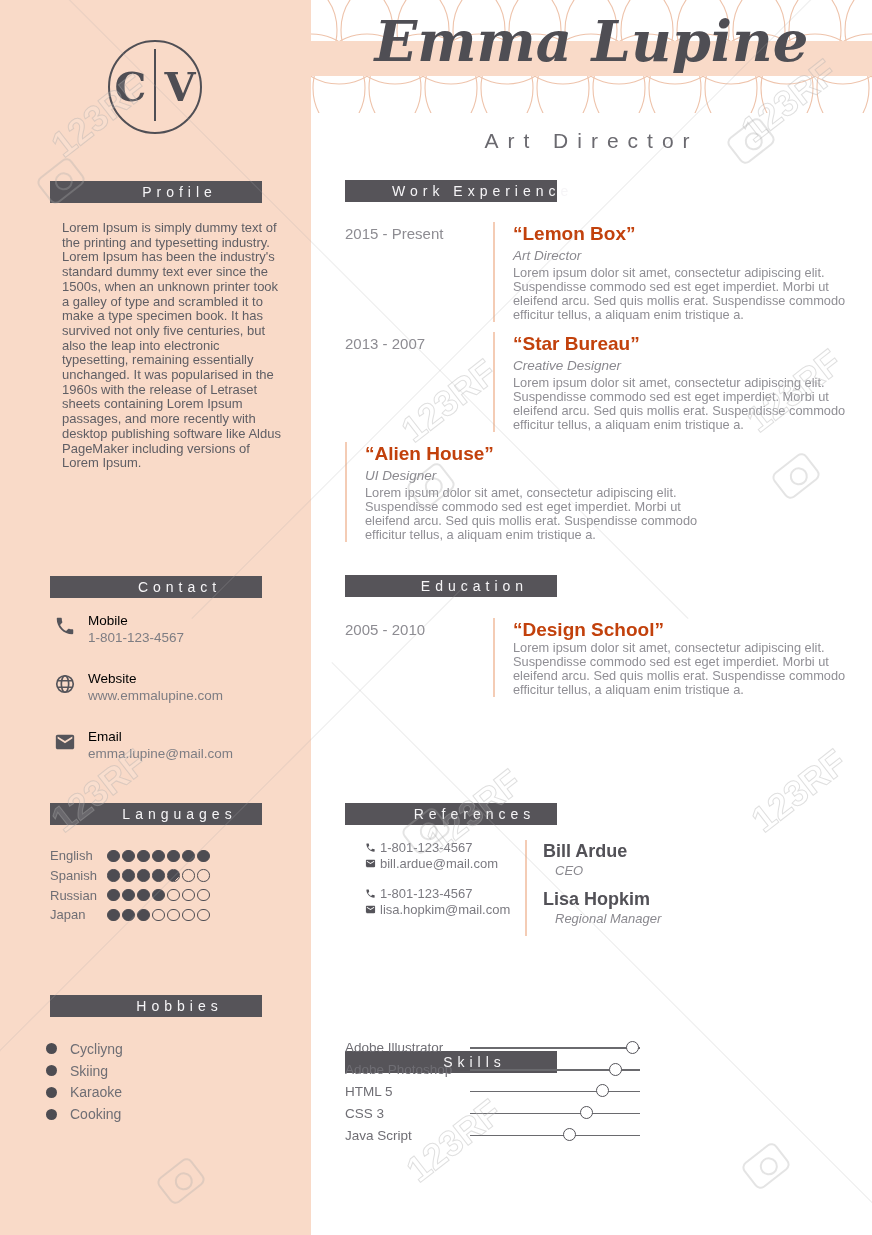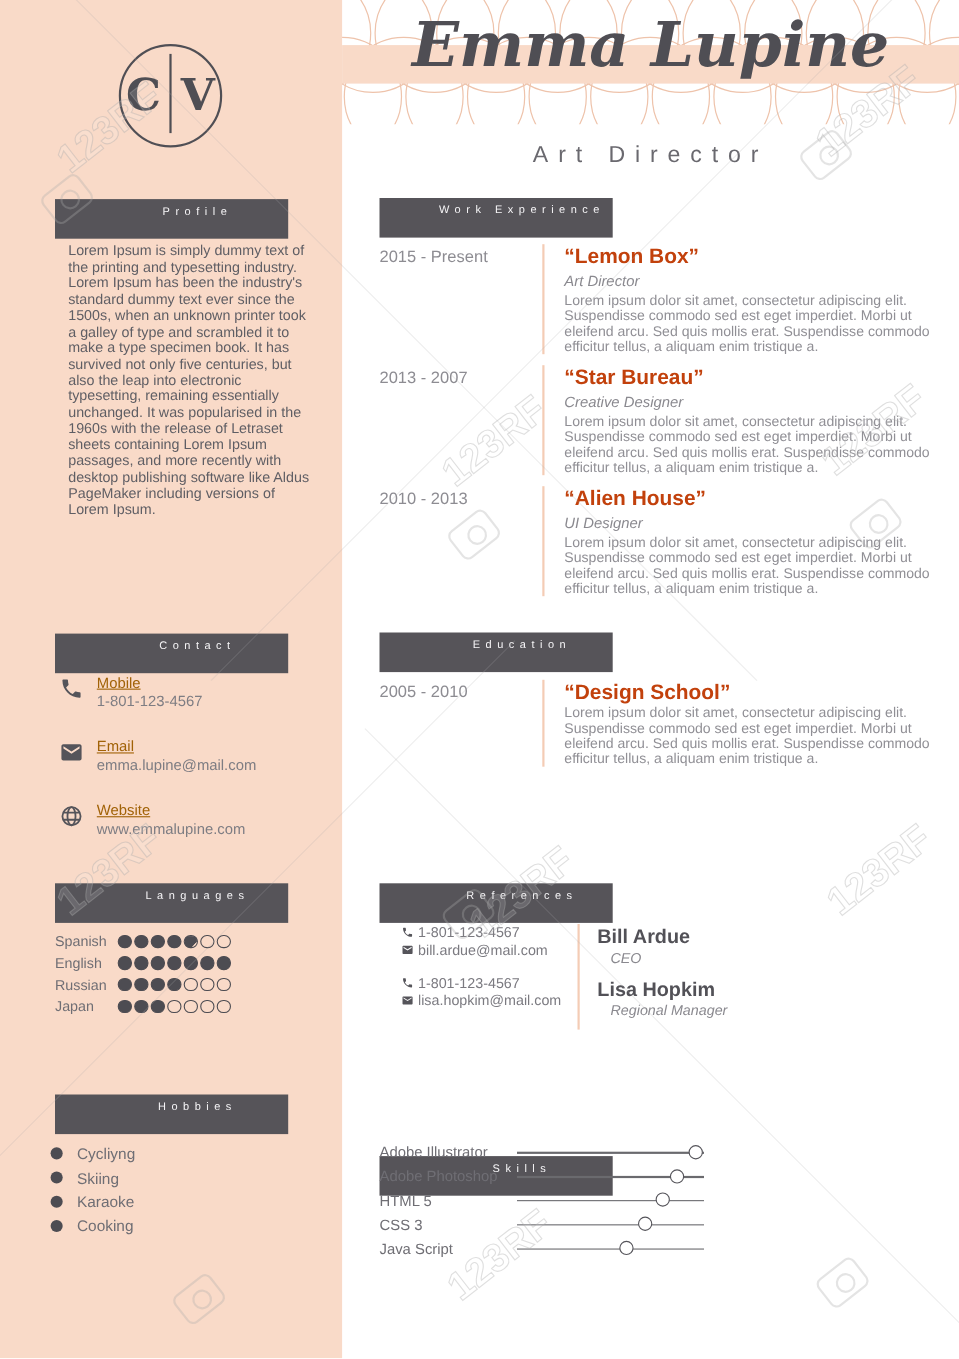--- a/index.html
+++ b/index.html
@@ -8,33 +8,33 @@
   .page { position:relative; width:872px; height:1235px; background:#ffffff; overflow:hidden; margin:0 auto; }
 
   
   .sidebar { position:absolute; left:0; top:0; width:311px; height:1235px; background:#f9dac8; }
 
   .cv-logo { position:absolute; left:108px; top:40px; width:94px; height:94px; border:2px solid #504f55; border-radius:50%; display:flex; align-items:center; justify-content:center; }
   .cv-logo .letter { font-family:"DejaVu Serif", serif; font-weight:bold; font-size:40px; color:#4f4e54; line-height:1; }
   .cv-logo .logo-divider { width:2px; height:72px; background:#4f4e54; margin:0 8px; transform:translateY(-2px); }
 
   .side-bar-heading, .main-bar-heading {
-    position:absolute; width:212px; height:36px; background:#565459; color:#f6f5f7;
-    font-size:10px; letter-spacing:5px; text-align:center; line-height:23px; white-space:nowrap;padding-left:47px;
+    position:absolute; width:212px; height:22px; background:#565459; color:#f6f5f7;
+    font-size:14px; letter-spacing:5px; text-align:center; line-height:23px; white-space:nowrap;padding-left:47px;
   }
   .side-bar-heading { left:50px; }
   .main-bar-heading { left:345px; }
 
   .profile-text { position:absolute; left:62px; top:221px; width:222px; font-size:13px; line-height:14.7px; color:#5f5e64; }
 
   .contact-items { position:absolute; left:54px; top:612px; width:230px; }
   .contact-item { display:flex; margin-bottom:24px; }
   .contact-item .cicon { width:22px; height:22px; margin-right:12px; margin-top:3px; color:#55545a; flex:none; }
   .contact-item .cicon svg { width:22px; height:22px; display:block; }
-  .contact-label { font-size:13.5px; color:#a16207; line-height:17px;text-decoration:underline; }
+  .contact-label { font-size:13.5px; color:#000000; line-height:17px; }
   .contact-value { font-size:13.5px; color:#7e7d83; line-height:17px; }
 
   .lang-rows { position:absolute; left:50px; top:846px; width:220px; }
   .lang-row { display:flex; align-items:center; height:19.7px; }
   .lang-name { width:57px; font-size:13px; color:#6f6e74; }
   .lang-dots { display:flex; gap:2.5px; }
   .dot { width:12.5px; height:12.5px; border-radius:50%; border:1.5px solid #4d4c52; }
   .dot.filled { background:#4d4c52; }
   .dot.partial { background:linear-gradient(315deg, #f9dac8 22%, #4d4c52 22%); }
 
@@ -146,68 +146,68 @@
             <path d="M6.62 10.79c1.44 2.83 3.76 5.14 6.59 6.59l2.2-2.2c.27-.27.67-.36 1.02-.24 1.12.37 2.33.57 3.57.57.55 0 1 .45 1 1V20c0 .55-.45 1-1 1-9.39 0-17-7.61-17-17 0-.55.45-1 1-1h3.5c.55 0 1 .45 1 1 0 1.25.2 2.45.57 3.57.11.35.03.74-.25 1.02l-2.2 2.2z"></path>
           </svg>
       </span>
       <div>
         <div class="contact-label">Mobile</div>
         <div class="contact-value">1-801-123-4567</div>
       </div>
     </div>
     <div class="contact-item">
       <span class="cicon">
-        <svg viewBox="0 0 24 24" fill="currentColor">
-            <path d="M20 4H4c-1.1 0-2 .9-2 2v12c0 1.1.9 2 2 2h16c1.1 0 2-.9 2-2V6c0-1.1-.9-2-2-2zm0 4.24l-8 5-8-5V6.01l8 5 8-5v2.23z"></path>
-          </svg>
-      </span>
-      <div>
-        <div class="contact-label">Email</div>
-        <div class="contact-value">emma.lupine@mail.com</div>
-      </div>
-    </div>
-    <div class="contact-item">
-      <span class="cicon">
         <svg viewBox="0 0 24 24" fill="none" stroke="currentColor" stroke-width="1.8">
             <circle cx="12" cy="12" r="9"></circle>
             <ellipse cx="12" cy="12" rx="4" ry="9"></ellipse>
             <path d="M3.6 8.5h16.8M3.6 15.5h16.8"></path>
           </svg>
       </span>
       <div>
         <div class="contact-label">Website</div>
         <div class="contact-value">www.emmalupine.com</div>
       </div>
     </div>
+    <div class="contact-item">
+      <span class="cicon">
+        <svg viewBox="0 0 24 24" fill="currentColor">
+            <path d="M20 4H4c-1.1 0-2 .9-2 2v12c0 1.1.9 2 2 2h16c1.1 0 2-.9 2-2V6c0-1.1-.9-2-2-2zm0 4.24l-8 5-8-5V6.01l8 5 8-5v2.23z"></path>
+          </svg>
+      </span>
+      <div>
+        <div class="contact-label">Email</div>
+        <div class="contact-value">emma.lupine@mail.com</div>
+      </div>
+    </div>
   </div>
 
   <div class="side-bar-heading" style="top:803px">Languages</div>
   <div class="lang-rows">
     <div class="lang-row">
+      <span class="lang-name">English</span>
+      <span class="lang-dots">
+          <span class="dot filled"></span>
+          <span class="dot filled"></span>
+          <span class="dot filled"></span>
+          <span class="dot filled"></span>
+          <span class="dot filled"></span>
+          <span class="dot filled"></span>
+          <span class="dot filled"></span>
+        </span>
+    </div>
+    <div class="lang-row">
       <span class="lang-name">Spanish</span>
       <span class="lang-dots">
           <span class="dot filled"></span>
           <span class="dot filled"></span>
           <span class="dot filled"></span>
           <span class="dot filled"></span>
           <span class="dot partial"></span>
           <span class="dot"></span>
           <span class="dot"></span>
-        </span>
-    </div>
-    <div class="lang-row">
-      <span class="lang-name">English</span>
-      <span class="lang-dots">
-          <span class="dot filled"></span>
-          <span class="dot filled"></span>
-          <span class="dot filled"></span>
-          <span class="dot filled"></span>
-          <span class="dot filled"></span>
-          <span class="dot filled"></span>
-          <span class="dot filled"></span>
         </span>
     </div>
     <div class="lang-row">
       <span class="lang-name">Russian</span>
       <span class="lang-dots">
           <span class="dot filled"></span>
           <span class="dot filled"></span>
           <span class="dot filled"></span>
           <span class="dot filled"></span>
           <span class="dot"></span>
@@ -261,21 +261,20 @@
   </div>
   <div class="entry" style="top:332px">
     <div class="entry-period">2013 - 2007</div>
     <div class="entry-body">
       <div class="entry-company">“Star Bureau”</div>
       <div class="entry-role">Creative Designer</div>
       <div class="entry-desc">Lorem ipsum dolor sit amet, consectetur adipiscing elit. Suspendisse commodo sed est eget imperdiet. Morbi ut eleifend arcu. Sed quis mollis erat. Suspendisse commodo efficitur tellus, a aliquam enim tristique a.</div>
     </div>
   </div>
   <div class="entry" style="top:442px">
-    <div class="entry-period">2010 - 2013</div>
     <div class="entry-body">
       <div class="entry-company">“Alien House”</div>
       <div class="entry-role">UI Designer</div>
       <div class="entry-desc">Lorem ipsum dolor sit amet, consectetur adipiscing elit. Suspendisse commodo sed est eget imperdiet. Morbi ut eleifend arcu. Sed quis mollis erat. Suspendisse commodo efficitur tellus, a aliquam enim tristique a.</div>
     </div>
   </div>
 
   <div class="main-bar-heading" style="top:575px">Education</div>
   <div class="entry" style="top:618px">
     <div class="entry-period">2005 - 2010</div>

